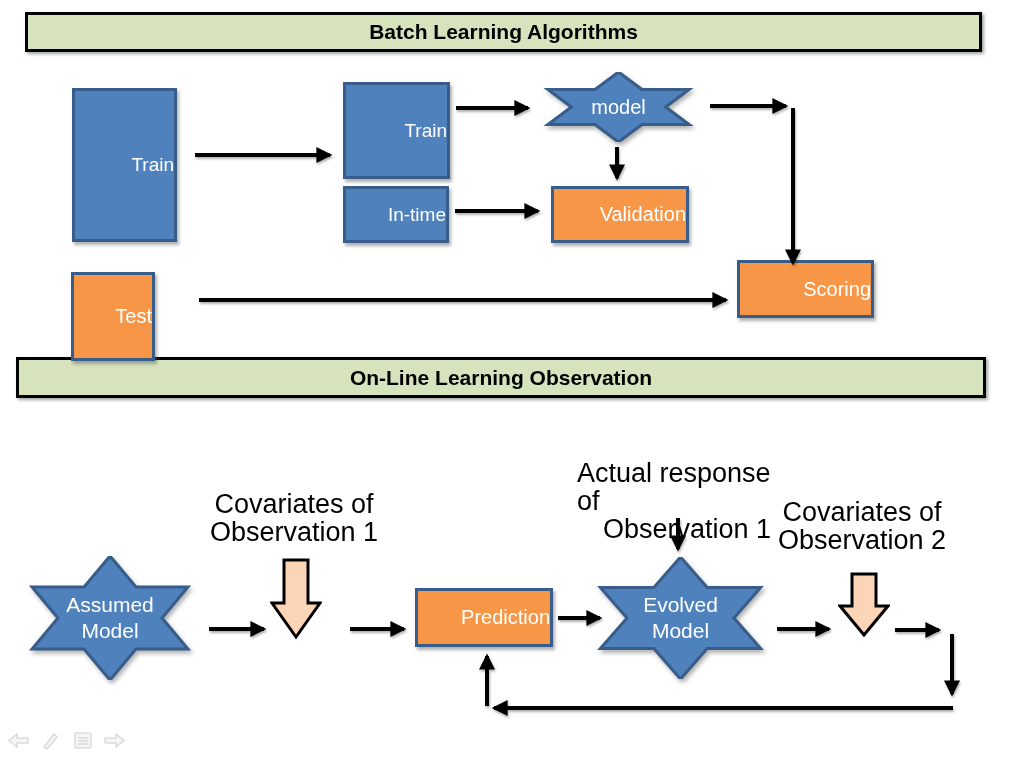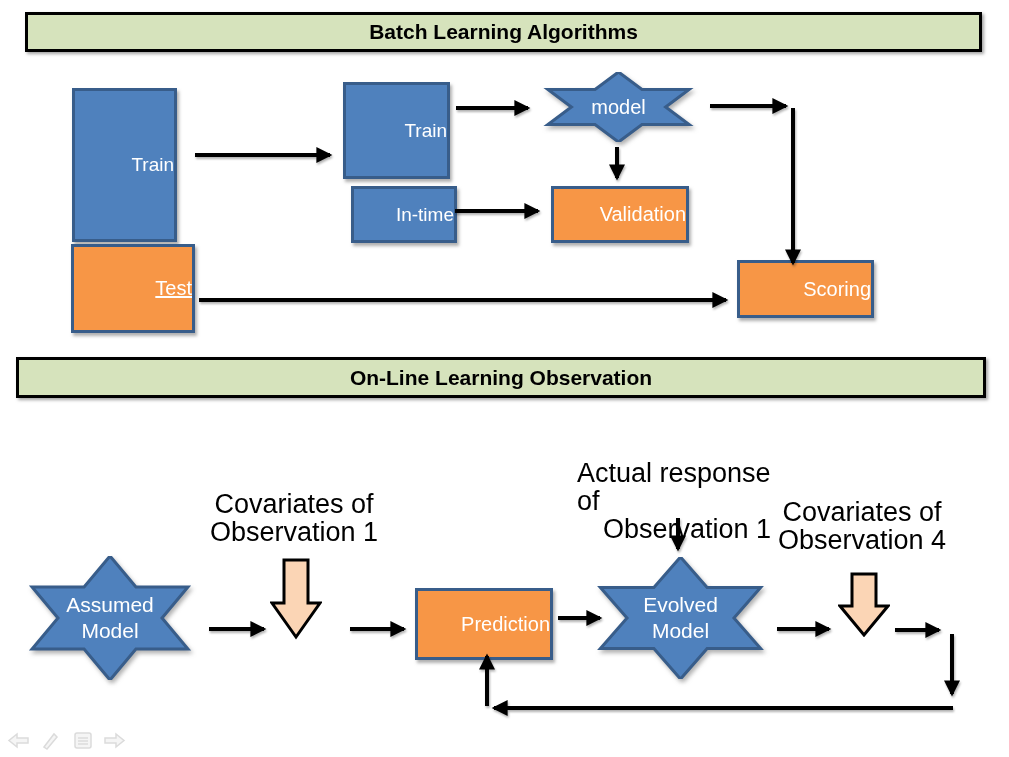--- a/index.html
+++ b/index.html
@@ -56,27 +56,27 @@
   <div class="banner" style="left:16px;top:357px;width:970px;height:41px;">
     <span>On-Line Learning Observation</span>
   </div>
 
   <div class="box blue" style="left:72px;top:88px;width:105px;height:154px;">
     <span>Train</span>
   </div>
   <div class="box blue" style="left:343px;top:82px;width:107px;height:97px;">
     <span>Train</span>
   </div>
-  <div class="box blue" style="left:343px;top:186px;width:106px;height:57px;margin-left:8px;">
+  <div class="box blue" style="left:343px;top:186px;width:106px;height:57px;">
     <span>In-time</span>
   </div>
   <div class="box orange" style="left:551px;top:186px;width:138px;height:57px;">
     <span>Validation</span>
   </div>
-  <div class="box orange" style="left:71px;top:244px;width:124px;height:89px;text-decoration:underline;">
+  <div class="box orange" style="left:71px;top:272px;width:84px;height:89px;">
     <span>Test</span>
   </div>
   <div class="box orange" style="left:737px;top:260px;width:137px;height:58px;">
     <span>Scoring</span>
   </div>
 
   <div class="star" style="left:537px;top:72px;width:163px;height:70px;">
     <svg width="163" height="70" viewBox="0 0 100 100" preserveAspectRatio="none">
       <polygon points="50,0 64.4,25 93.3,25 78.9,50 93.3,75 64.4,75 50,100 35.6,75 6.7,75 21.1,50 6.7,25 35.6,25"></polygon>
     </svg>
@@ -95,35 +95,35 @@
   <div class="star" style="left:588px;top:557px;width:185px;height:122px;">
     <svg width="185" height="122" viewBox="0 0 100 100" preserveAspectRatio="none">
       <polygon points="50,0 64.4,25 93.3,25 78.9,50 93.3,75 64.4,75 50,100 35.6,75 6.7,75 21.1,50 6.7,25 35.6,25"></polygon>
     </svg>
     <div class="star-label">
       <span>Evolved</span>
       <span>Model</span>
     </div>
   </div>
 
-  <div class="box orange" style="left:415px;top:588px;width:138px;height:72px;">
+  <div class="box orange" style="left:415px;top:588px;width:138px;height:59px;">
     <span>Prediction</span>
   </div>
 
   <div class="flabel" style="left:204px;top:490px;width:180px;">
     <span>Covariates of</span>
     <span>Observation 1</span>
   </div>
   <div class="flabel" style="left:577px;top:459px;width:220px;">
     <span>Actual response of</span>
     <span>Observation 1</span>
   </div>
   <div class="flabel" style="left:772px;top:498px;width:180px;">
     <span>Covariates of</span>
-    <span>Observation 4</span>
+    <span>Observation 2</span>
   </div>
 
   <div class="peach" style="left:270px;top:558px;">
     <svg width="52" height="82" viewBox="0 0 52 82">
       <polygon points="14,2 38,2 38,45 50,45 26,79 2,45 14,45"></polygon>
     </svg>
   </div>
   <div class="peach" style="left:838px;top:572px;">
     <svg width="52" height="65" viewBox="0 0 52 65">
       <polygon points="14,2 38,2 38,34 50,34 26,63 2,34 14,34"></polygon>

